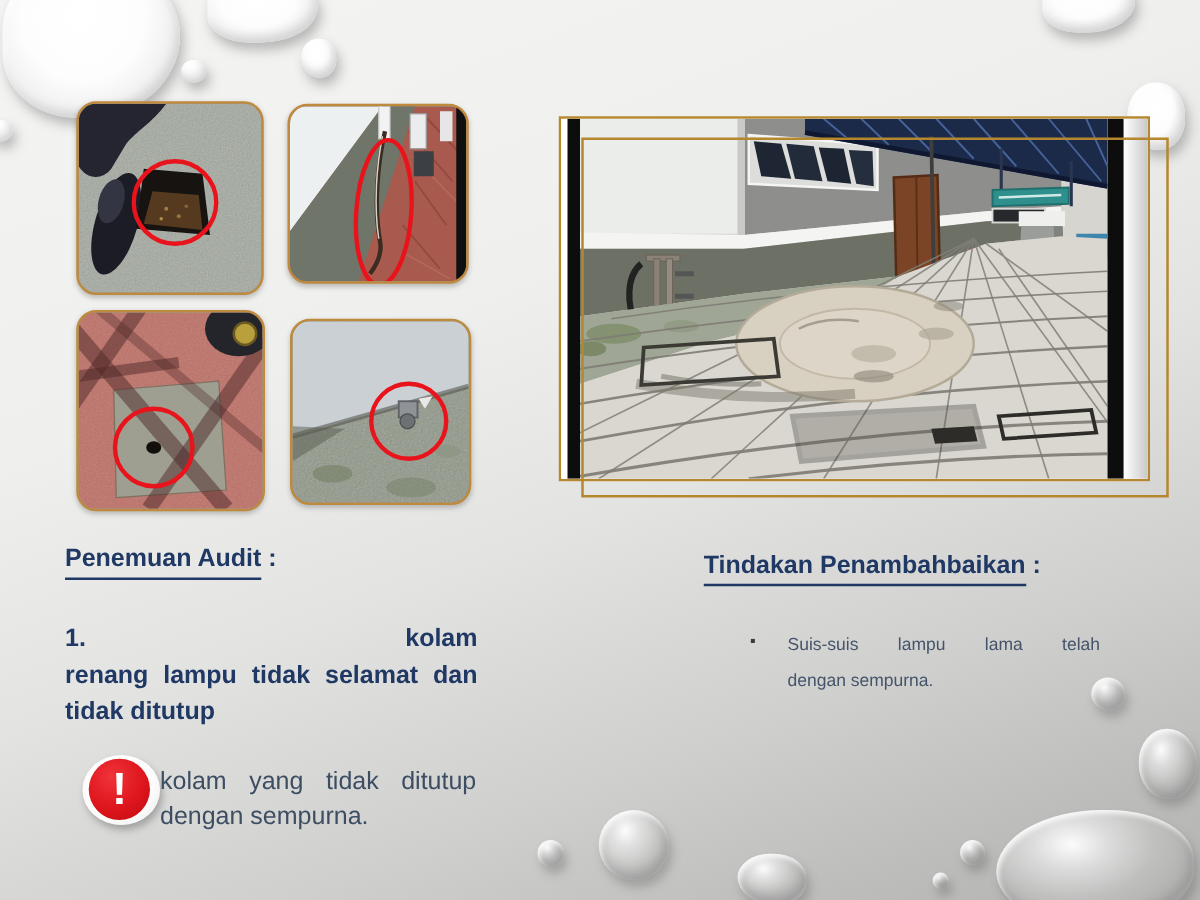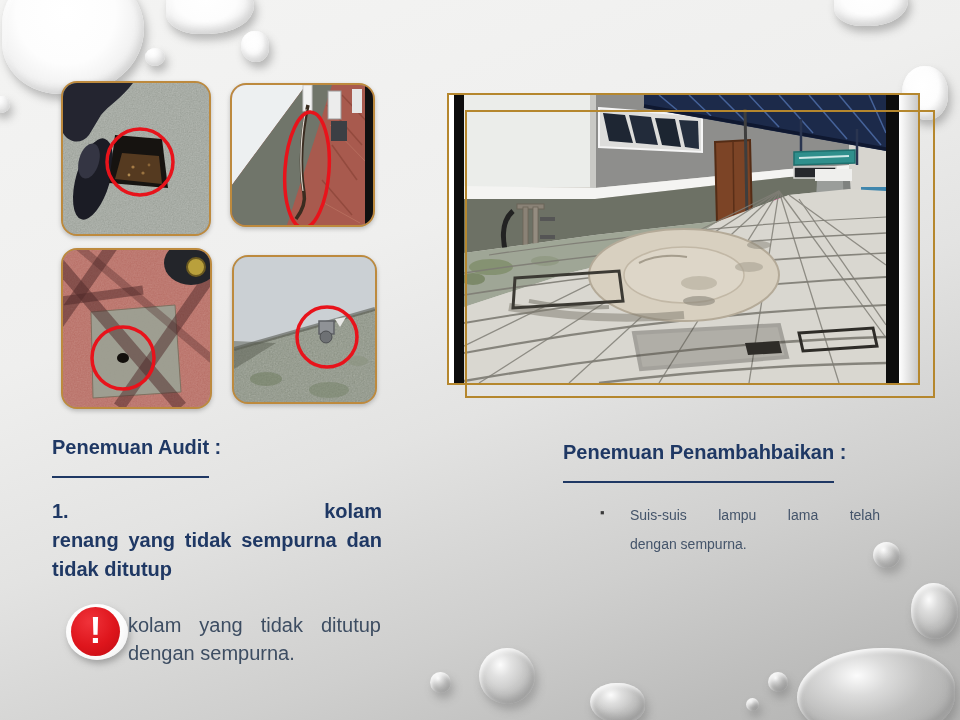--- a/index.html
+++ b/index.html
@@ -24,21 +24,21 @@
     box-shadow:0 2px 4px rgba(90,90,90,.35);background:#999;
   }
   .photo svg{display:block;}
   .bigframe{position:absolute;border:2px solid #b5872e;box-sizing:border-box;background:#fff;}
   .bigframe svg{display:block;}
   .ghostframe{position:absolute;border:2px solid #b5872e;box-sizing:border-box;background:transparent;}
   
   .heading{
     position:absolute;font-size:20px;font-weight:bold;color:#1f3864;white-space:nowrap;
   }
-  .heading .ul{border-bottom:2px solid #1f3864;padding-bottom:18px;}
+  .heading .ul{border-bottom:2px solid #1f3864;padding-bottom:4px;}
   .finding{position:absolute;left:52px;top:497px;width:330px;color:#1f3864;font-size:20px;font-weight:bold;line-height:29px;}
   .l1flex{display:flex;justify-content:space-between;}
   .jline{text-align:justify;text-align-last:justify;}
   .warnblock{position:absolute;left:128px;top:611px;width:253px;color:#3d4d62;font-size:20px;line-height:28px;}
   .warn-oval{
     position:absolute;left:66px;top:604px;width:62px;height:56px;border-radius:50%;
     background:radial-gradient(ellipse at 45% 35%,#ffffff 0%,#fcfcfc 60%,#e8e8e8 100%);
     box-shadow:2px 4px 6px rgba(110,110,110,.5);
   }
   .warn-red{
@@ -299,37 +299,37 @@
 
   <div class="heading" style="left:52px;top:436px;">
     <span class="ul">Penemuan Audit</span><span> :</span>
   </div>
 
   <div class="finding">
     <div class="l1flex">
       <span>1.</span>
       <span>kolam</span>
     </div>
-    <div class="jline">renang yang tidak sempurna dan</div>
+    <div class="jline">renang lampu tidak selamat dan</div>
     <div>tidak ditutup</div>
   </div>
 
   <div class="warn-oval">
     <div class="warn-red">
       <span>!</span>
     </div>
   </div>
 
   <div class="warnblock">
     <div class="jline">kolam yang tidak ditutup</div>
     <div>dengan sempurna.</div>
   </div>
 
   <div class="heading" style="left:563px;top:441px;">
-    <span class="ul">Penemuan Penambahbaikan</span><span> :</span>
+    <span class="ul">Tindakan Penambahbaikan</span><span> :</span>
   </div>
 
   <span class="bullet">▪</span>
 
   <div class="actionblock">
     <div class="jline">Suis-suis lampu lama telah</div>
     <div>dengan sempurna.</div>
   </div>
 
 </div>

